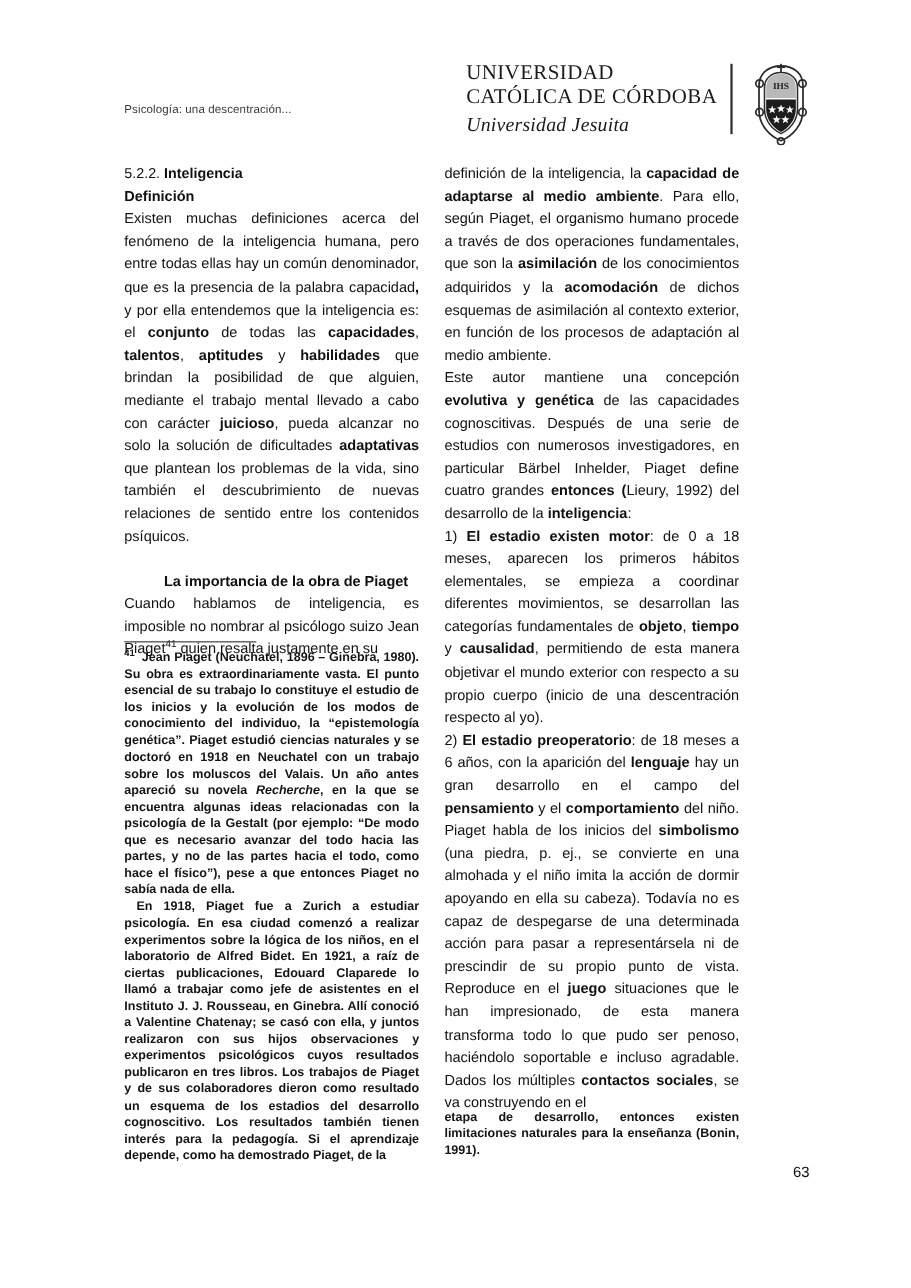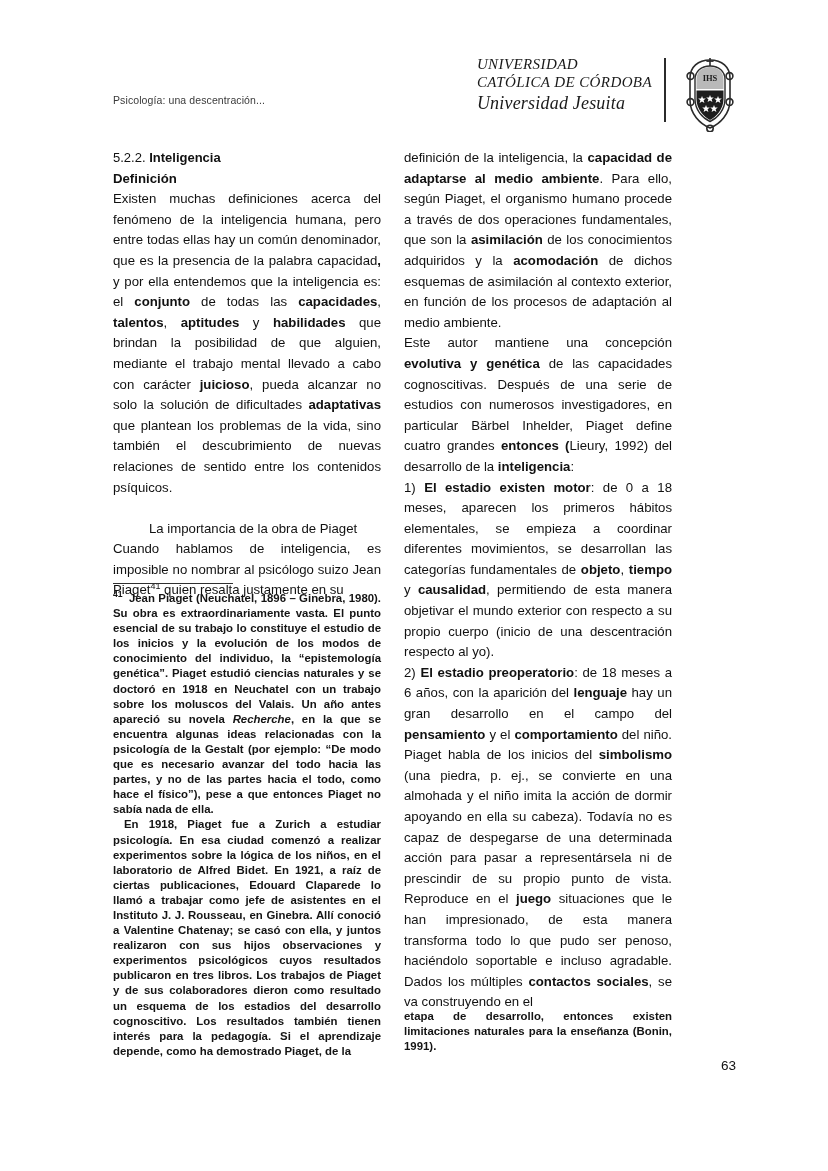--- a/index.html
+++ b/index.html
@@ -41,25 +41,24 @@
     align-items: flex-start;
     gap: 0px;
   }
   .masthead-text {
     text-align: left;
     font-family: "Liberation Serif", serif;
     color: #1a1a1a;
     padding-right: 12px;
   }
   .mh-line1, .mh-line2 {
-    font-size: 15px;
+    font-size: 19px;
     line-height: 1.18;
     letter-spacing: 0.4px;
     white-space: nowrap;
-    font-style: italic;
   }
   .mh-line3 {
     font-size: 18px;
     font-style: italic;
     margin-top: 2px;
     letter-spacing: 0.2px;
     white-space: nowrap;
   }
   .mh-rule {
     width: 2px;
@@ -102,21 +101,21 @@
   }
   .heading-num b { font-weight: bold; }
   .heading-sub {
     margin: 0;
     font-weight: bold;
     font-size: 13.2px;
     line-height: 20.6px;
   }
   .section-head {
     margin: 0;
-    font-weight: normal;
+    font-weight: bold;
     font-size: 13.2px;
     line-height: 20.6px;
     padding-left: 36px;
   }
   .spacer-line { height: 20.6px; }
 
   sup.fnref {
     font-size: 9px;
     vertical-align: super;
     line-height: 0;

